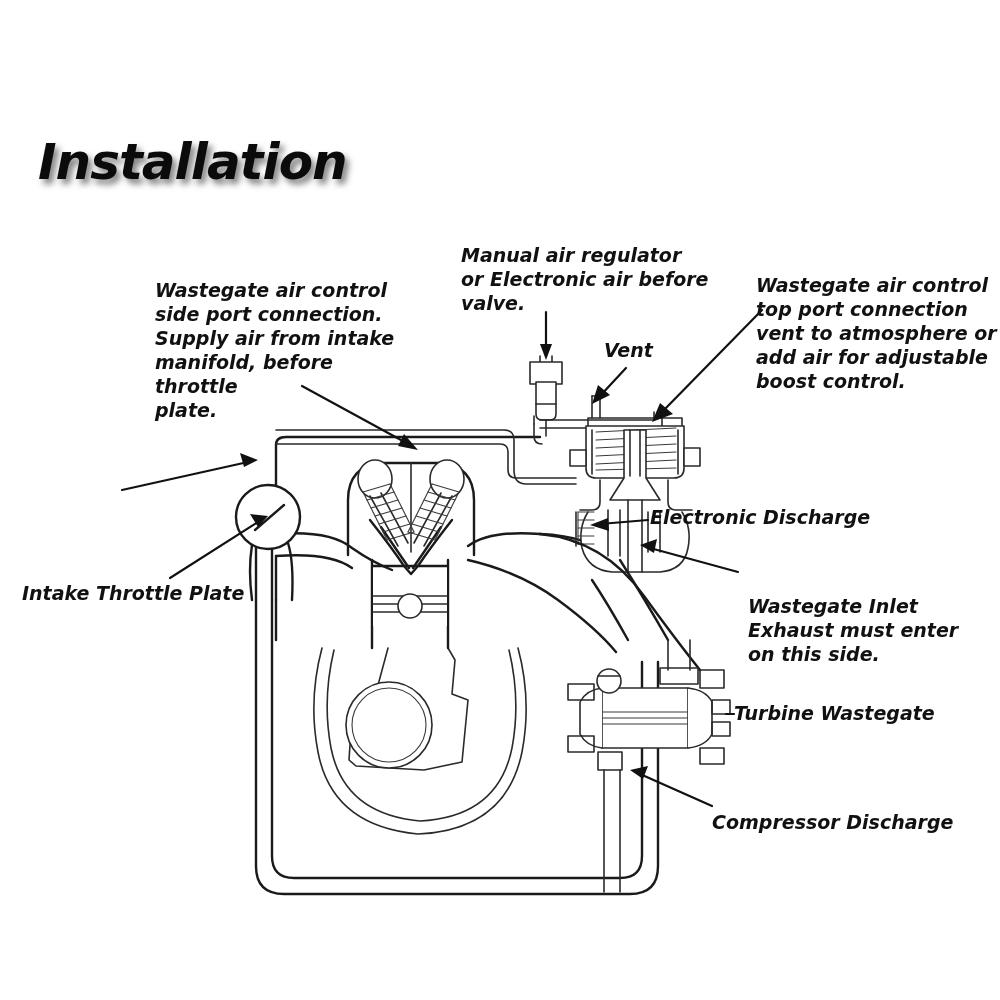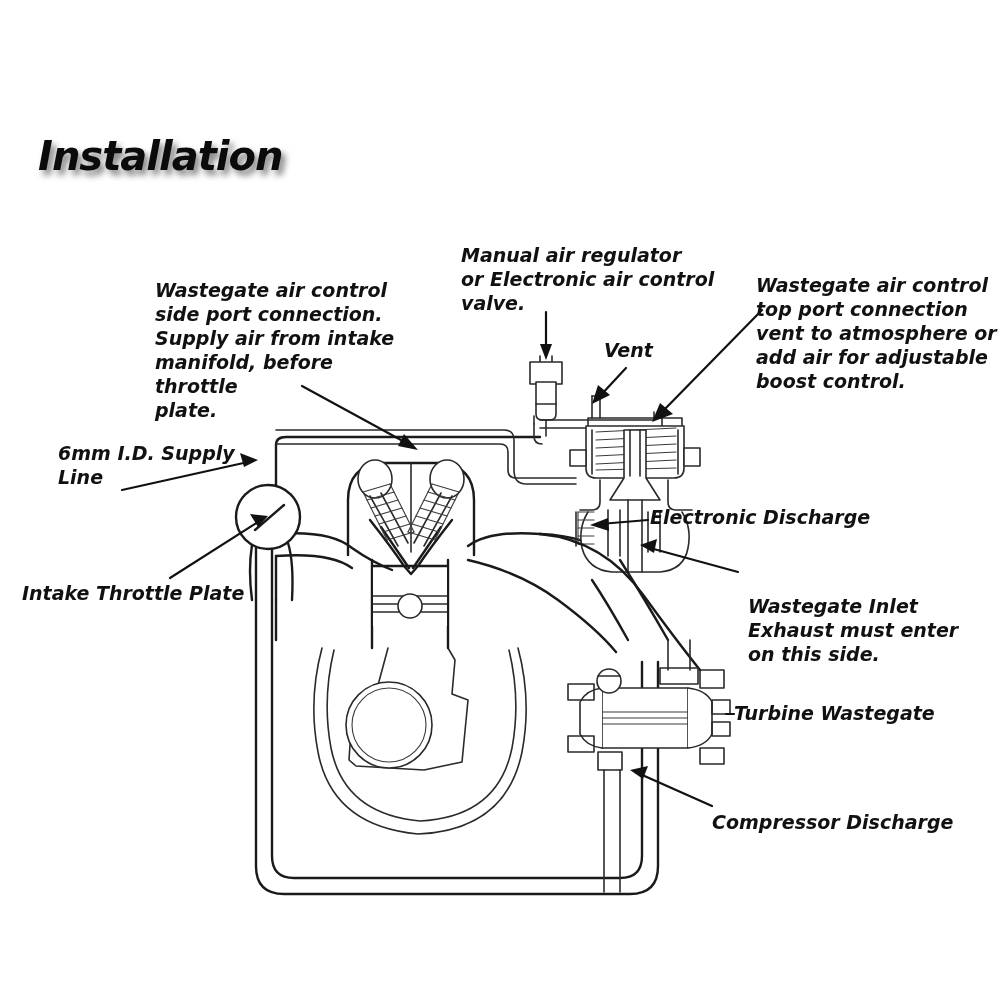--- a/index.html
+++ b/index.html
@@ -15,21 +15,21 @@
     overflow: hidden;
     font-family: "DejaVu Sans", "Liberation Sans", sans-serif;
   }
   #title {
     position: absolute;
     left: 38px;
     top: 133px;
     font-family: "DejaVu Sans", "Liberation Sans", sans-serif;
     font-weight: bold;
     font-style: italic;
-    font-size: 40px;
+    font-size: 50px;
     letter-spacing: -1px;
     color: #0b0b0b;
     text-shadow: 4px 5px 6px rgba(90,90,90,0.75);
     white-space: nowrap;
   }
   .lbl {
     position: absolute;
     font-family: "DejaVu Sans", "Liberation Sans", sans-serif;
     font-weight: bold;
     font-style: italic;
@@ -344,33 +344,31 @@
 
   </svg>
 
   <div class="lbl" style="left:155px; top:278px; width:260px;">Wastegate air control
 side port connection.
 Supply air from intake
 manifold, before throttle
 plate.</div>
 
   <div class="lbl" style="left:461px; top:243px; width:260px;">Manual air regulator
-or Electronic air control
+or Electronic air before
 valve.</div>
 
   <div class="lbl" style="left:604px; top:338px;text-align:center;">Vent</div>
 
   <div class="lbl" style="left:756px; top:273px; width:244px;">Wastegate air control
 top port connection
 vent to atmosphere or
 add air for adjustable
 boost control.</div>
 
-  <div class="lbl" style="left:58px; top:441px; width:200px;">6mm I.D. Supply
-Line</div>
 
   <div class="lbl" style="left:22px; top:581px;text-align:center;">Intake Throttle Plate</div>
 
   <div class="lbl" style="left:650px; top:505px;">Electronic Discharge</div>
 
   <div class="lbl" style="left:748px; top:558px; width:230px;margin-top:36px;">Wastegate Inlet
 Exhaust must enter
 on this side.</div>
 
   <div class="lbl" style="left:734px; top:701px;">Turbine Wastegate</div>

